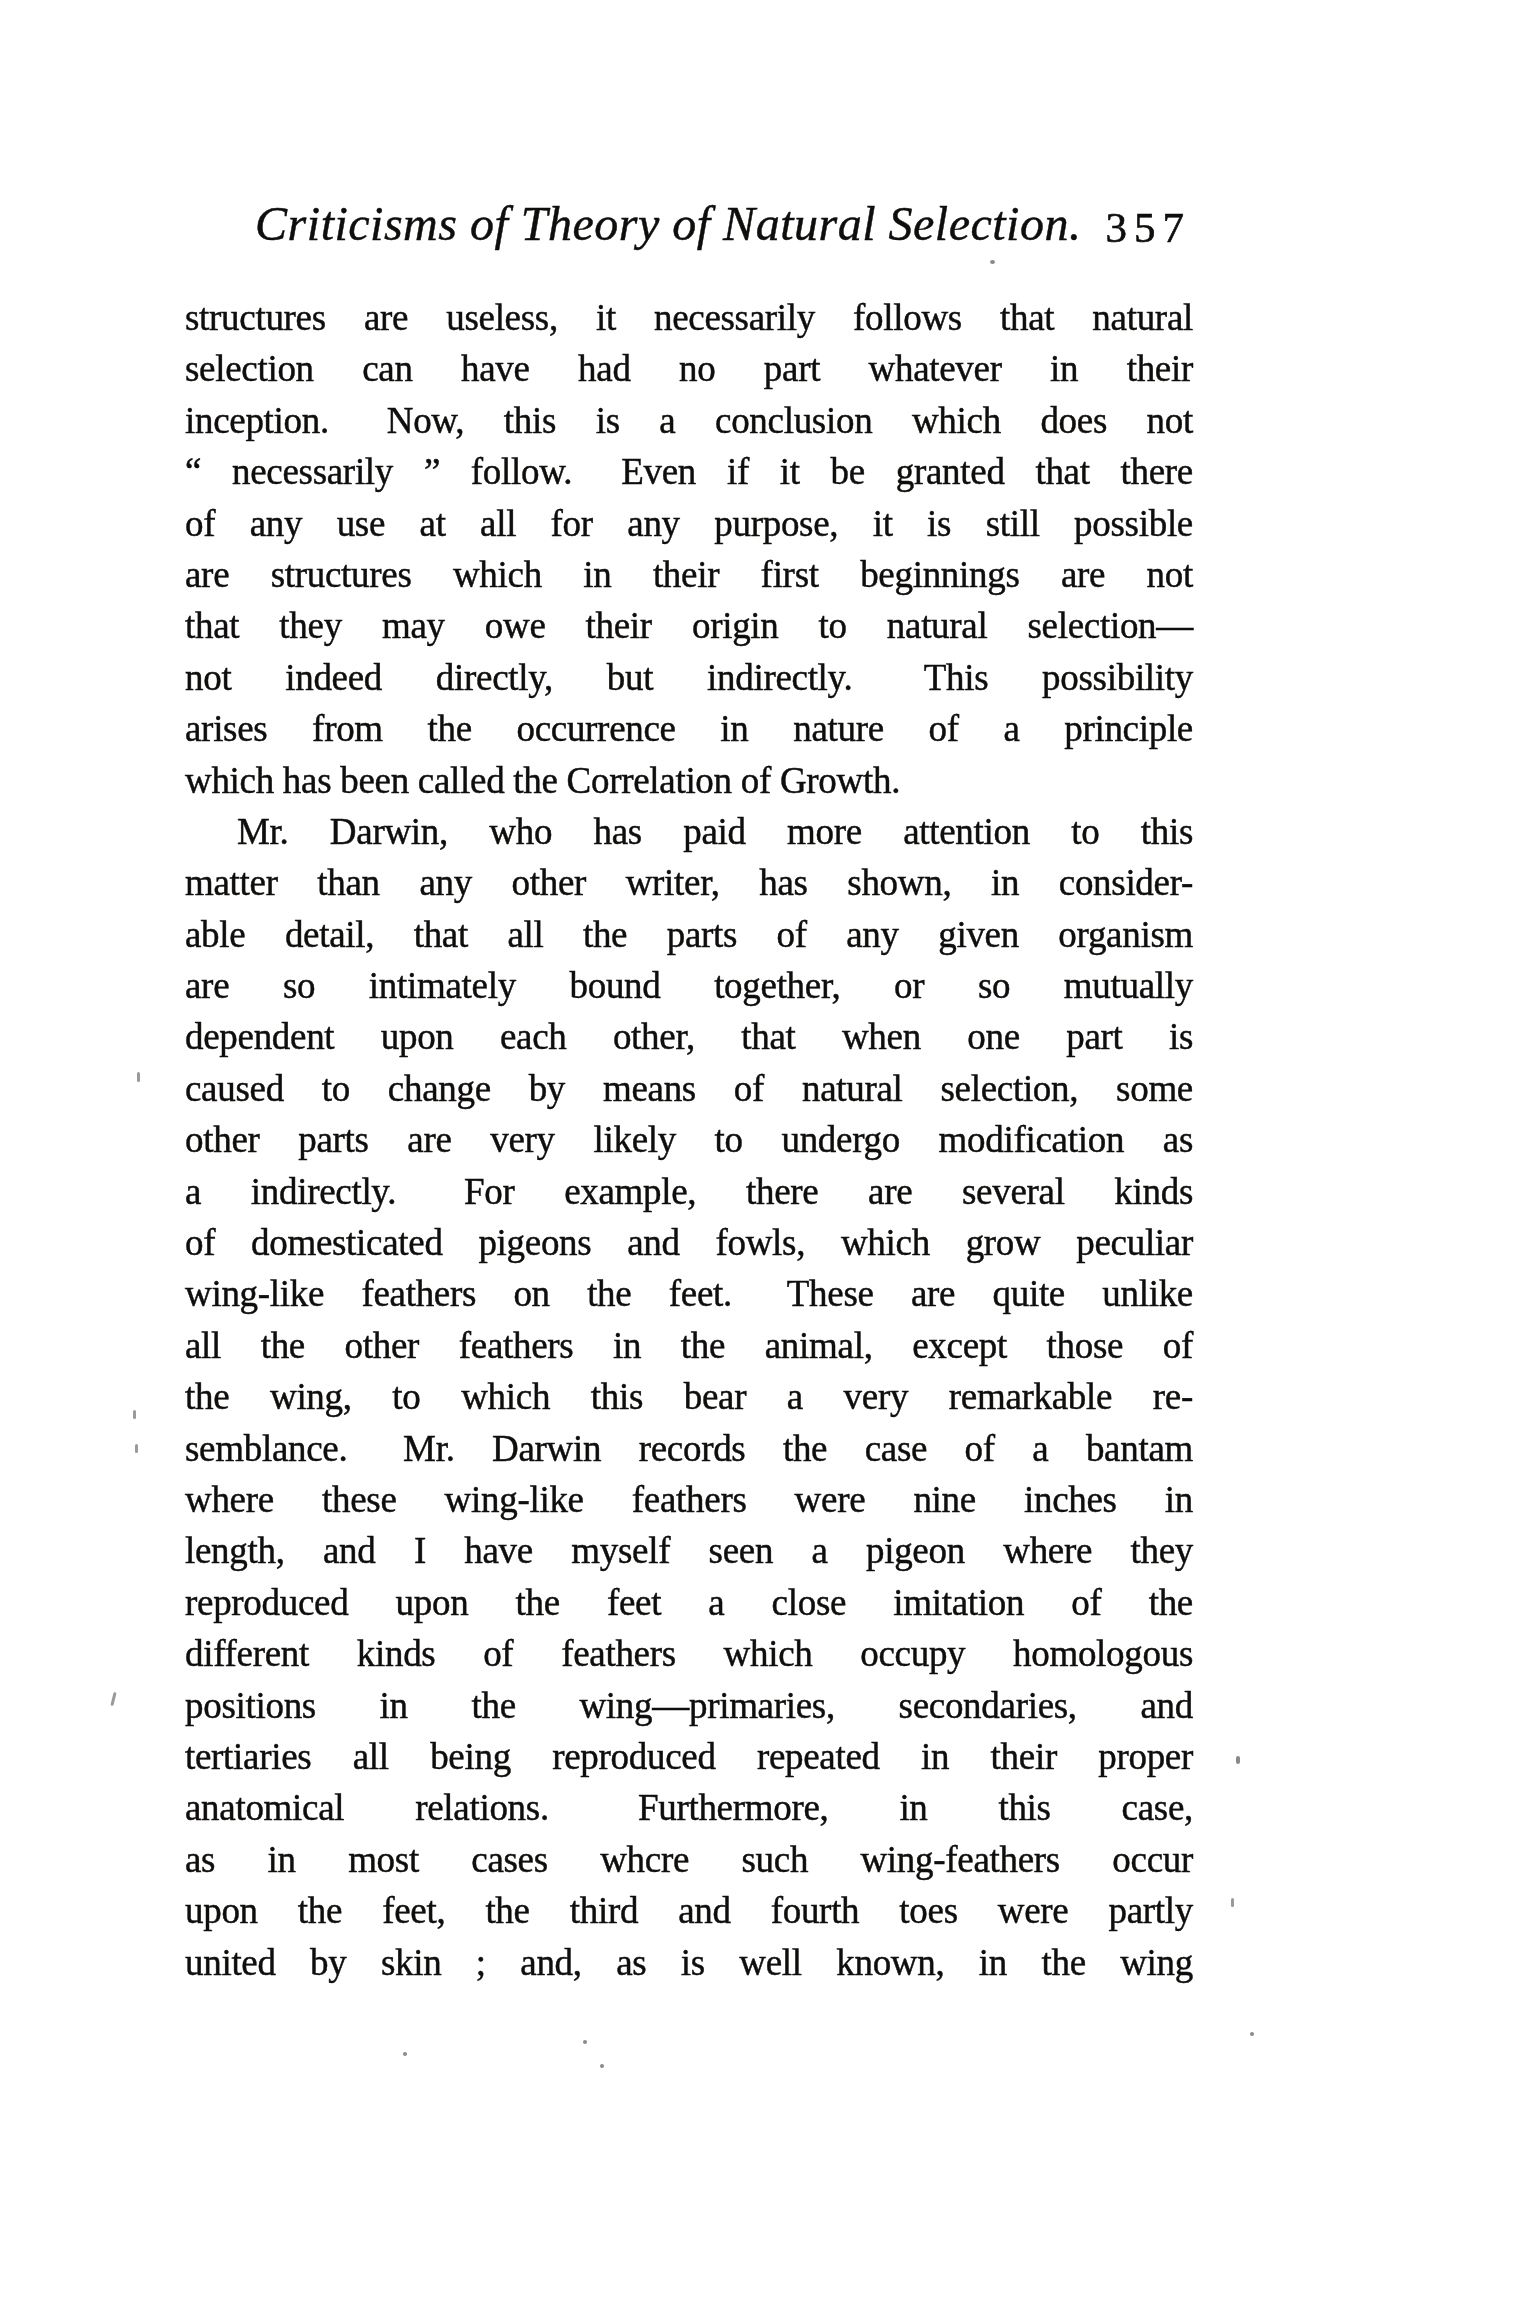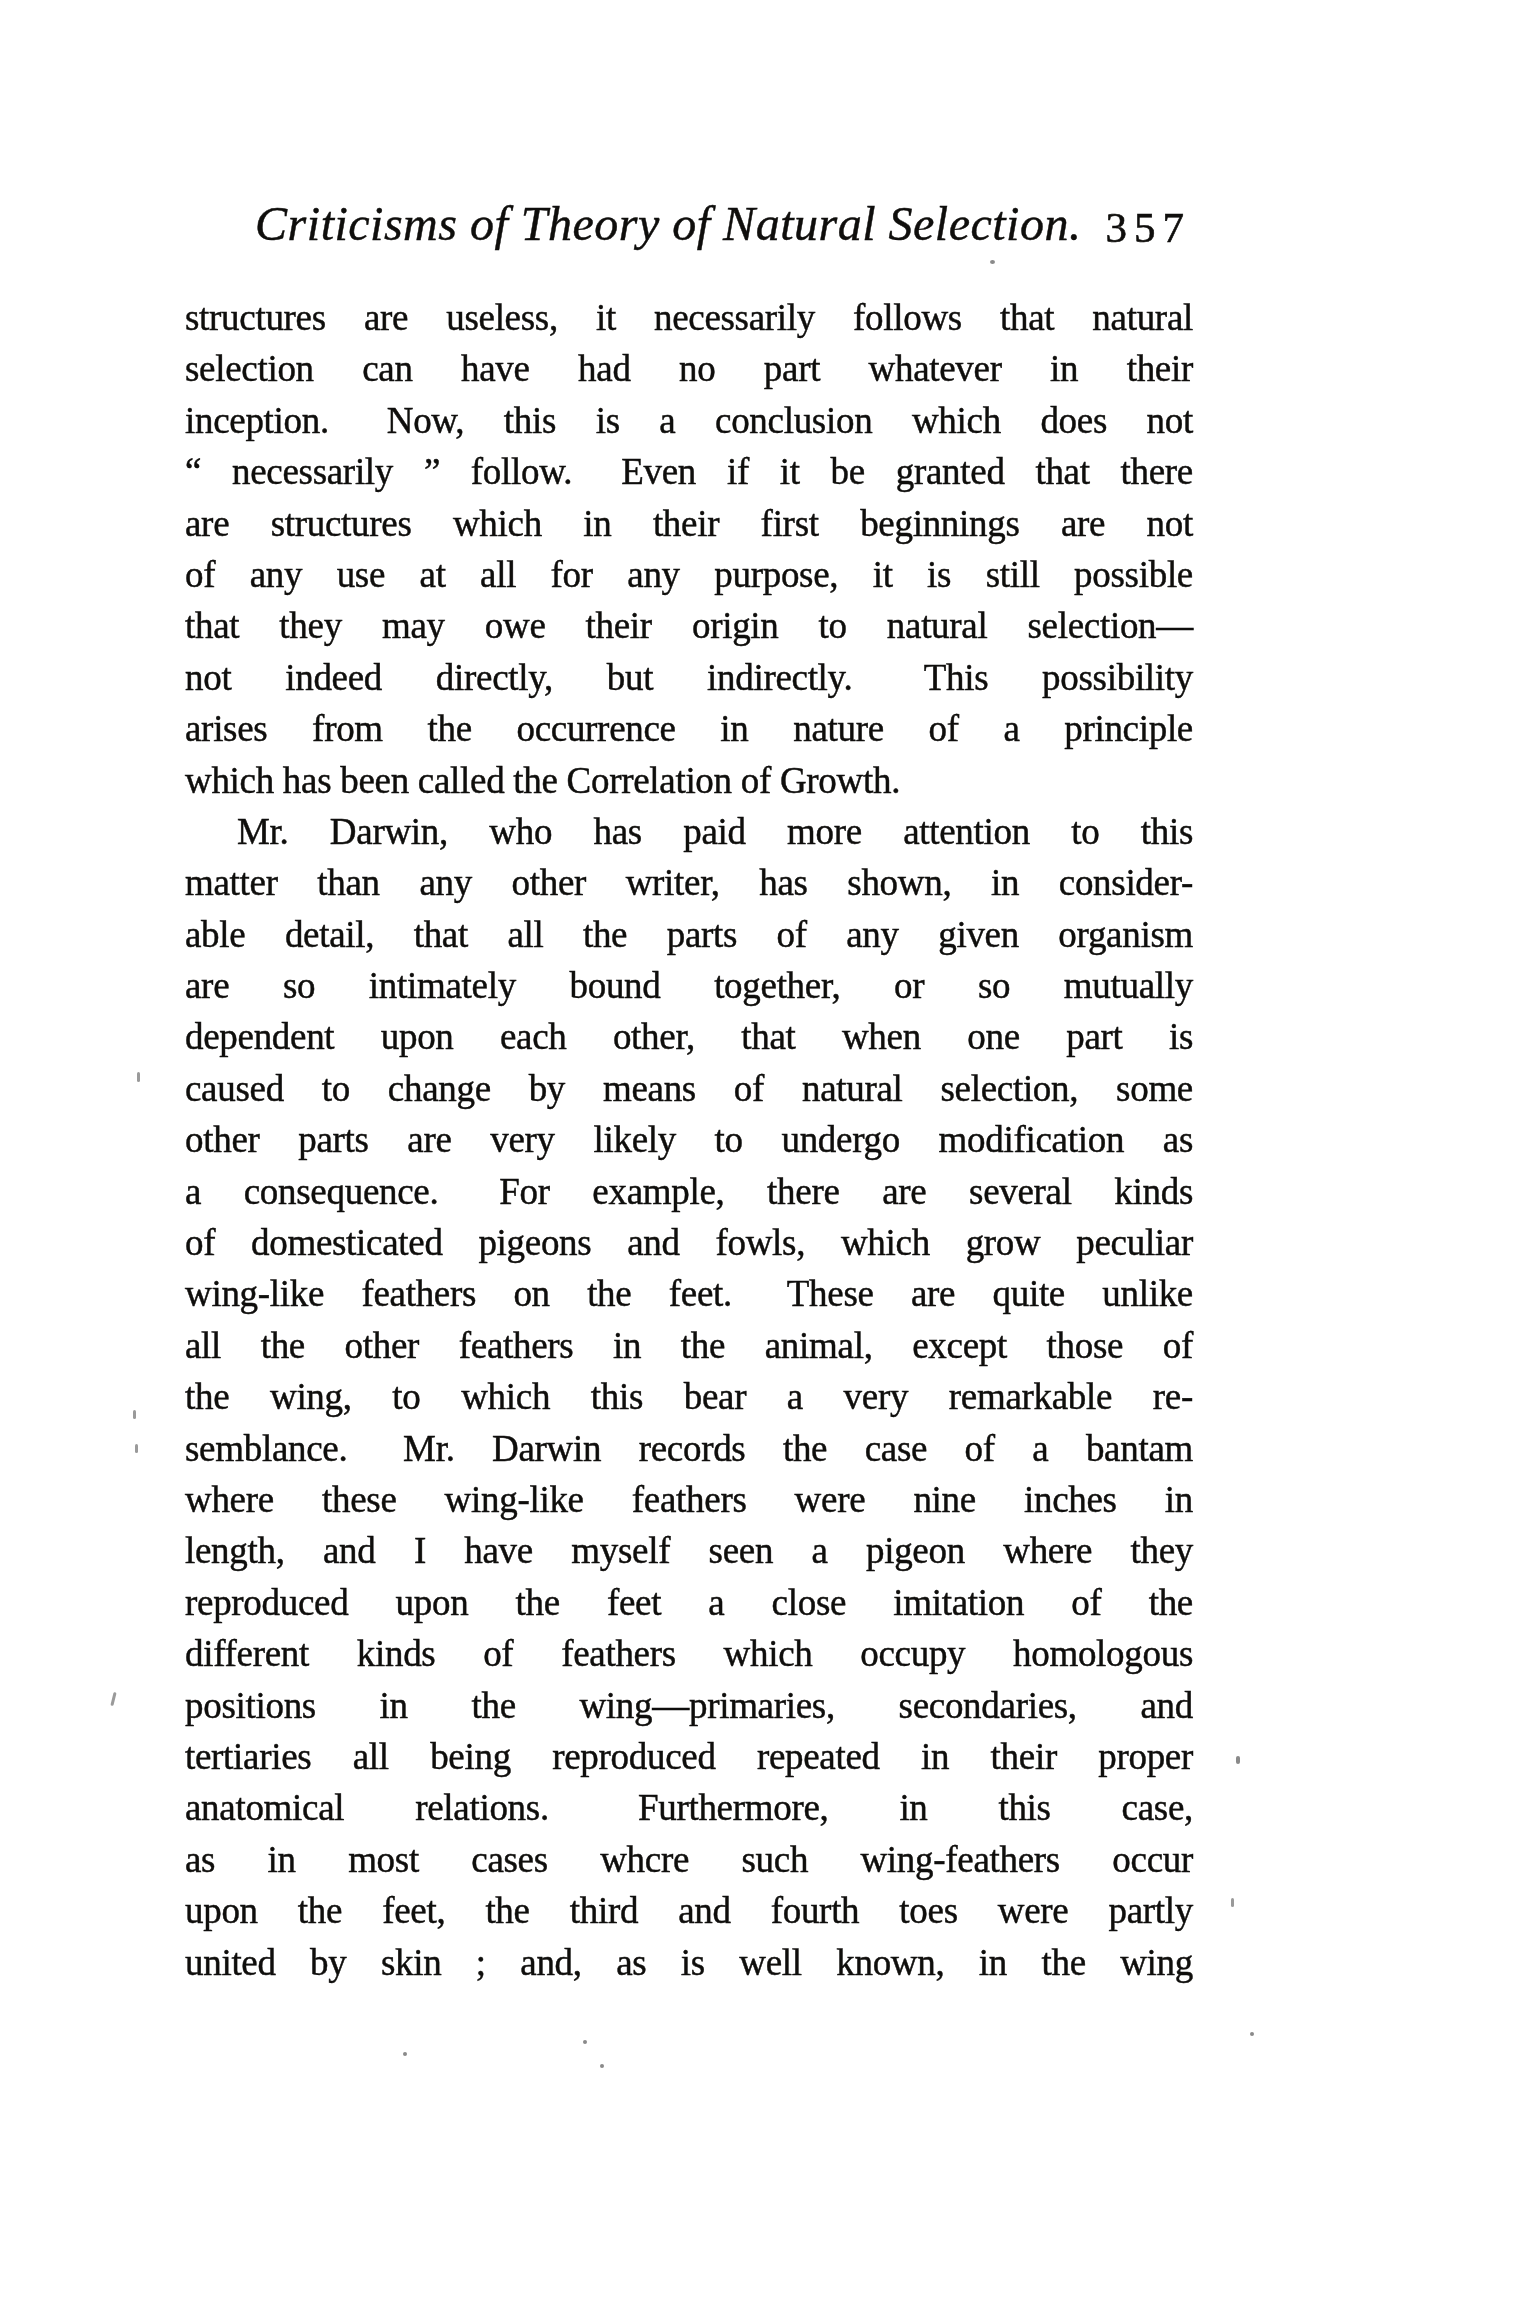--- a/index.html
+++ b/index.html
@@ -83,34 +83,34 @@
   <div class="page-header">
     <span class="running-title">Criticisms of Theory of Natural Selection.</span><span class="page-number">357</span>
   </div>
 
   <div class="body-text">
 
   <div class="line just">structures are useless, it necessarily follows that natural</div>
       <div class="line just">selection can have had no part whatever in their</div>
       <div class="line just">inception.  Now, this is a conclusion which does not</div>
       <div class="line just">“ necessarily ” follow.  Even if it be granted that there</div>
+      <div class="line just">of any use at all for any purpose, it is still possible</div>
       <div class="line just">are structures which in their first beginnings are not</div>
-      <div class="line just">of any use at all for any purpose, it is still possible</div>
       <div class="line just">that they may owe their origin to natural selection—</div>
       <div class="line just">not indeed directly, but indirectly.  This possibility</div>
       <div class="line just">arises from the occurrence in nature of a principle</div>
       <div class="line">which has been called the Correlation of Growth.</div>
       <div class="line just indent">Mr. Darwin, who has paid more attention to this</div>
       <div class="line just">matter than any other writer, has shown, in consider-</div>
       <div class="line just">able detail, that all the parts of any given organism</div>
       <div class="line just">are so intimately bound together, or so mutually</div>
       <div class="line just">dependent upon each other, that when one part is</div>
       <div class="line just">caused to change by means of natural selection, some</div>
       <div class="line just">other parts are very likely to undergo modification as</div>
-      <div class="line just">a consequence.  For example, there are several kinds</div>
+      <div class="line just">a indirectly.  For example, there are several kinds</div>
       <div class="line just">of domesticated pigeons and fowls, which grow peculiar</div>
       <div class="line just">wing-like feathers on the feet.  These are quite unlike</div>
       <div class="line just">all the other feathers in the animal, except those of</div>
       <div class="line just">the wing, to which this bear a very remarkable re-</div>
       <div class="line just">semblance.  Mr. Darwin records the case of a bantam</div>
       <div class="line just">where these wing-like feathers were nine inches in</div>
       <div class="line just">length, and I have myself seen a pigeon where they</div>
       <div class="line just">reproduced upon the feet a close imitation of the</div>
       <div class="line just">different kinds of feathers which occupy homologous</div>
       <div class="line just">positions in the wing—primaries, secondaries, and</div>

